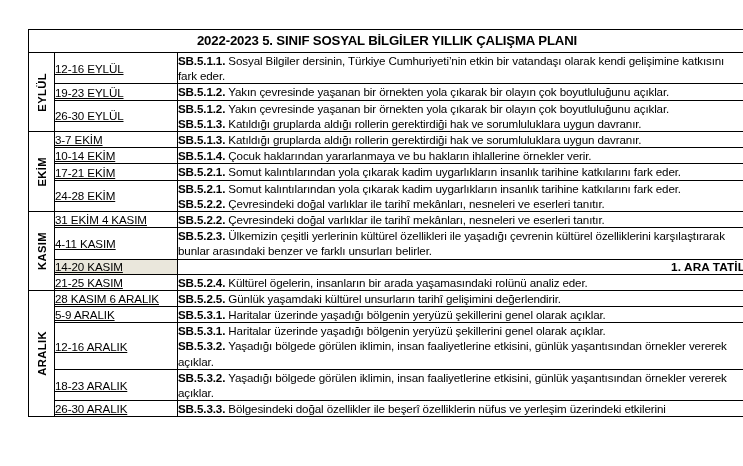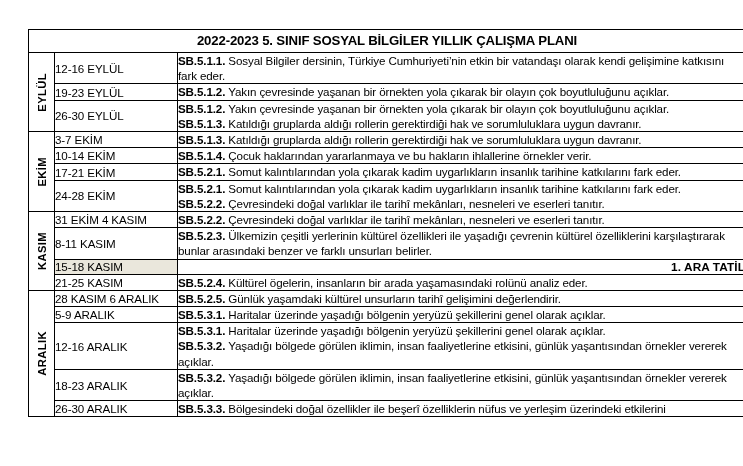--- a/index.html
+++ b/index.html
@@ -64,20 +64,21 @@
     margin: 0 auto;
     white-space: nowrap;
   }
   .date-cell {
     width: 123px;
     font-size: 11.6px;
     padding: 2px 0 2px 7px;
     white-space: nowrap;
     vertical-align: middle;
     letter-spacing: -0.1px;
+    text-decoration: underline;
   }
   .obj-cell {
     font-size: 11.6px;
     padding: 1px 5px 2px 6px;
     line-height: 15.2px;
     vertical-align: middle;
     letter-spacing: -0.12px;
   }
   .obj-cell .ln { display: block; }
   .obj-cell b { font-weight: bold; text-align: right; }
@@ -162,27 +163,27 @@
         <tr>
           <td class="month-cell" rowspan="4">
             <span class="month-rot">KASIM</span>
           </td>
           <td class="date-cell">31 EKİM 4 KASIM</td>
           <td class="obj-cell">
             <span class="ln"><b>SB.5.2.2.</b><span> Çevresindeki doğal varlıklar ile tarihî mekânları, nesneleri ve eserleri tanıtır.</span></span>
           </td>
         </tr>
         <tr>
-          <td class="date-cell">8-11 KASIM</td>
+          <td class="date-cell">4-11 KASIM</td>
           <td class="obj-cell">
             <span class="ln"><b>SB.5.2.3.</b><span> Ülkemizin çeşitli yerlerinin kültürel özellikleri ile yaşadığı çevrenin kültürel özelliklerini karşılaştırarak bunlar arasındaki benzer ve farklı unsurları belirler.</span></span>
           </td>
         </tr>
         <tr class="holiday-row">
-          <td class="date-cell">15-18 KASIM</td>
+          <td class="date-cell">14-20 KASIM</td>
           <td class="holiday-cell">1. ARA TATİL</td>
         </tr>
         <tr>
           <td class="date-cell">21-25 KASIM</td>
           <td class="obj-cell">
             <span class="ln"><b>SB.5.2.4.</b><span> Kültürel ögelerin, insanların bir arada yaşamasındaki rolünü analiz eder.</span></span>
           </td>
         </tr>
         <tr>
           <td class="month-cell" rowspan="5">

